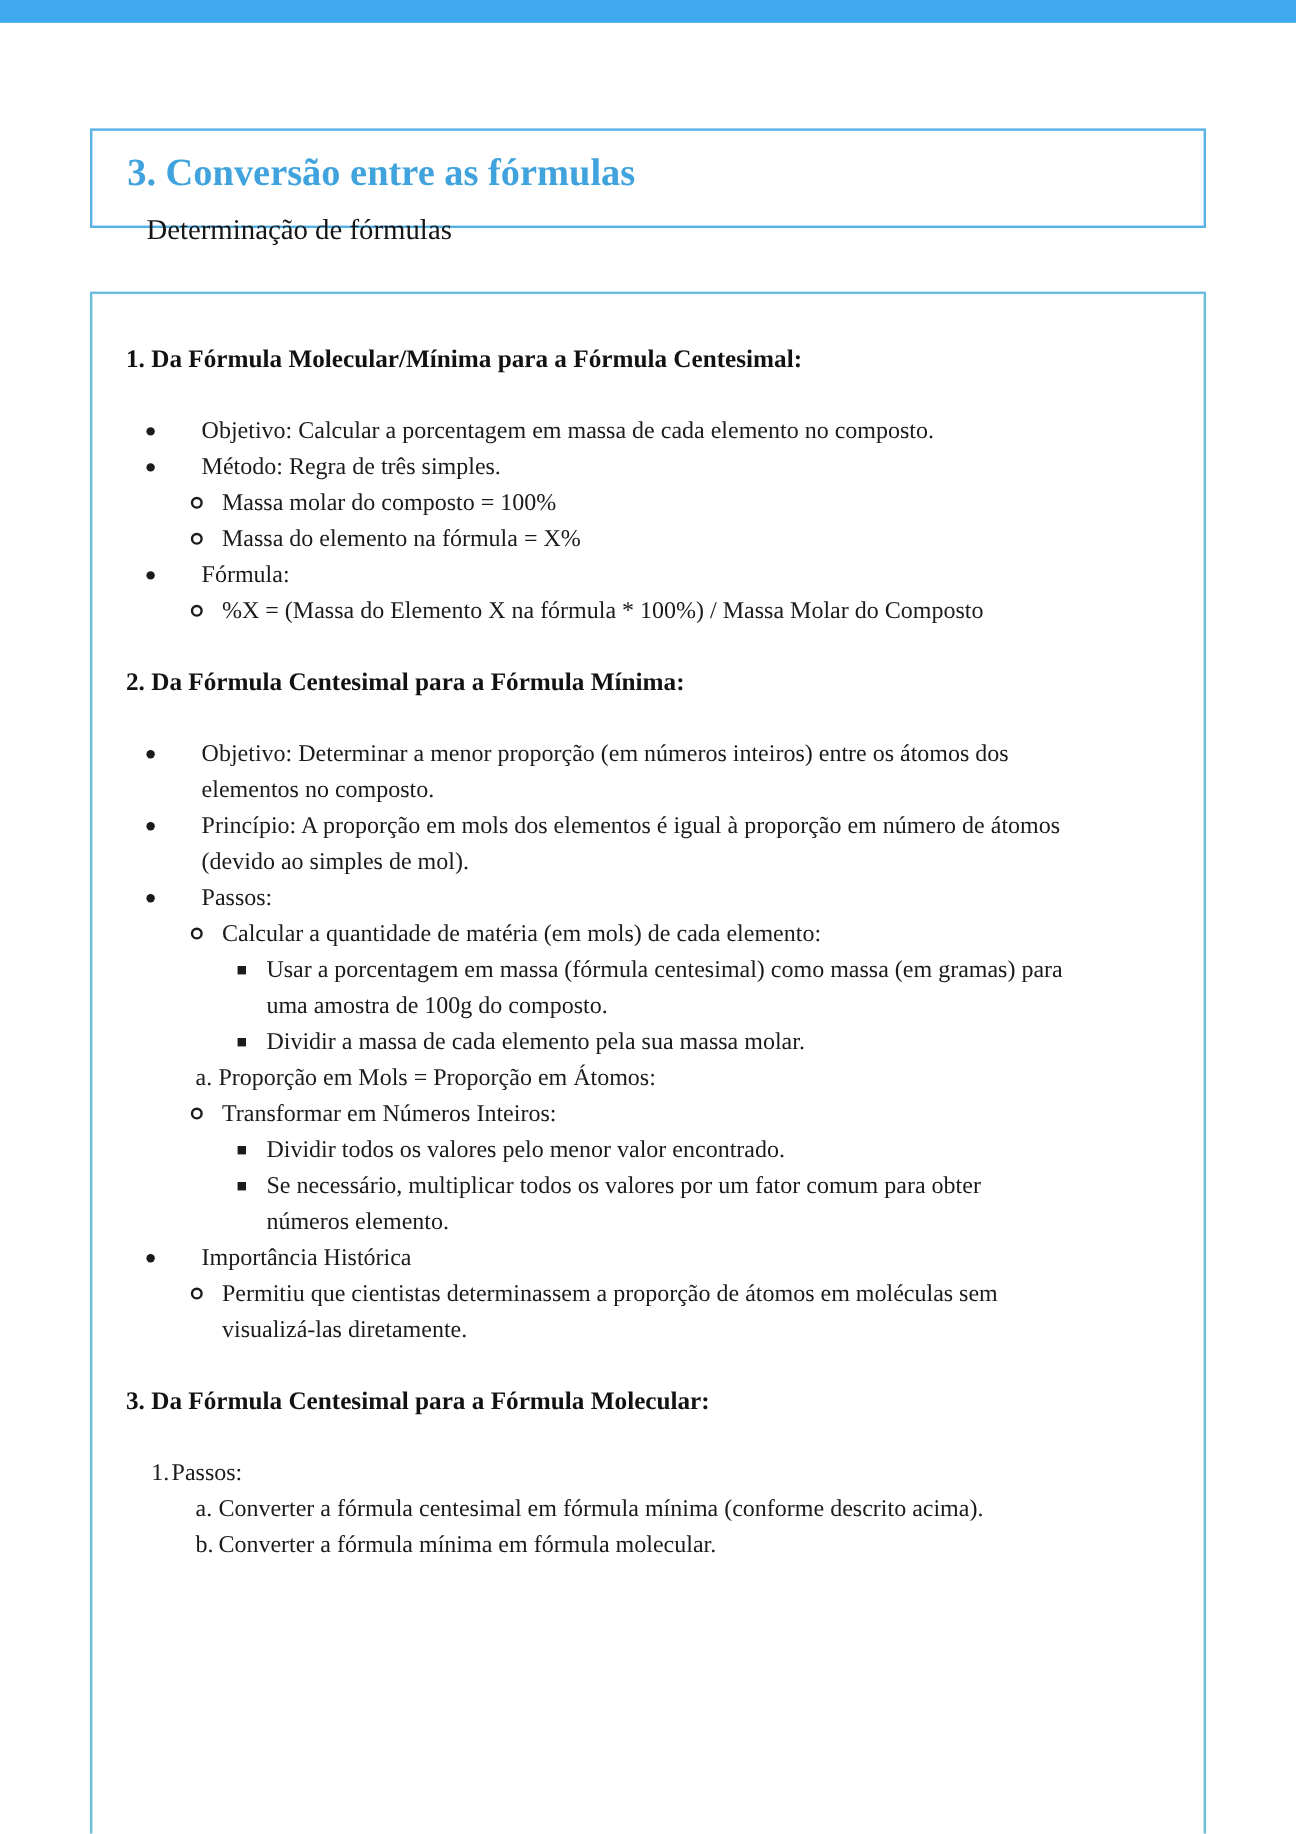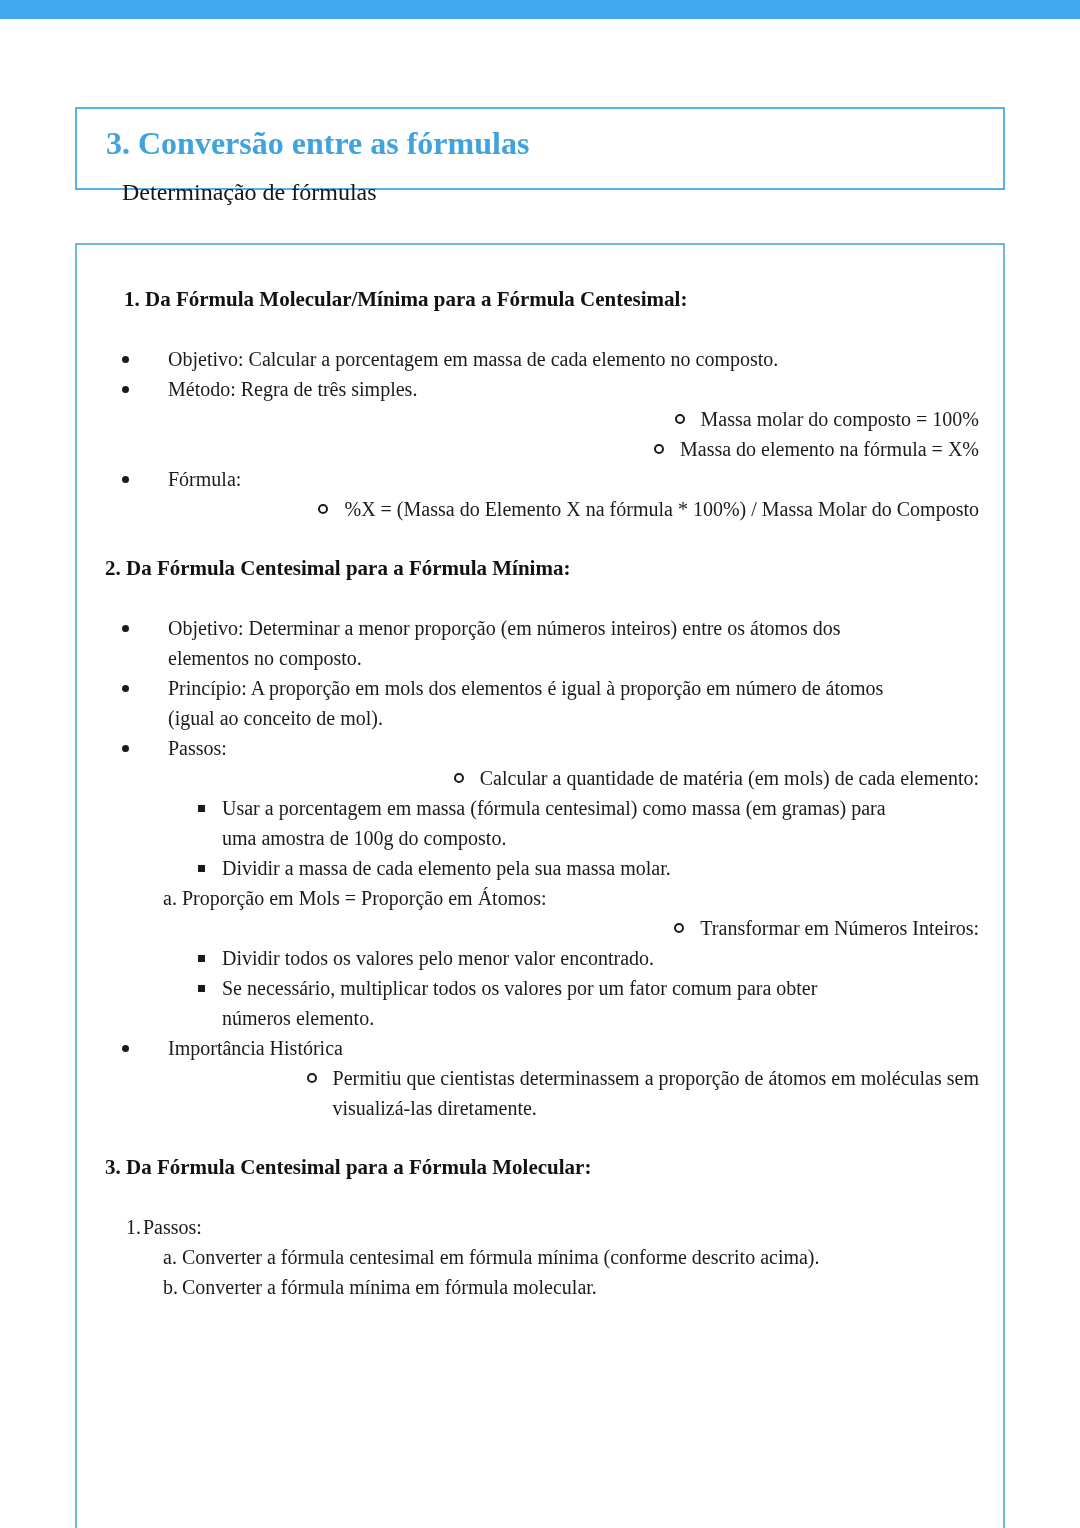--- a/index.html
+++ b/index.html
@@ -28,26 +28,26 @@
   }
   .content-card{
     left:75px;top:243px;width:930px;height:1300px;
     border:2px solid #6cbcd9;
     padding:40px 24px 0 28px;
   }
   .section-heading{
     font-size:21px;font-weight:bold;color:#121212;
     line-height:28px;margin:30px 0 31px 0;
   }
-  .section:first-child .section-heading{margin-top:0;margin-left:19px;}
+  .section:first-child .section-heading{margin-top:0;}
   .li{display:flex;font-size:20px;line-height:30px;color:#1b1b1b;}
   .mk{flex-shrink:0;position:relative;}
   
   .l1{padding-left:16px;gap:23px;} .l1 .mk{width:24px;}
-  .l2{padding-left:54px;justify-content:flex-end;} .l2 .mk{width:26px;}
+  .l2{padding-left:54px;} .l2 .mk{width:26px;}
   .l3{padding-left:92px;} .l3 .mk{width:25px;}
   .la{padding-left:58px;} .la .mk{width:19px;}
   .ln{padding-left:21px;} .ln .mk{width:17px;}
   
   .mk.dot::after{
     content:"";position:absolute;left:1px;top:12px;
     width:7px;height:7px;border-radius:50%;background:#1b1b1b;
   }
   .mk.circle::after{
     content:"";position:absolute;left:0;top:10px;
@@ -118,21 +118,21 @@
       <span class="mk dot"></span>
       <div class="tx">
         <div>Objetivo: Determinar a menor proporção (em números inteiros) entre os átomos dos</div>
         <div>elementos no composto.</div>
       </div>
     </div>
     <div class="li l1">
       <span class="mk dot"></span>
       <div class="tx">
         <div>Princípio: A proporção em mols dos elementos é igual à proporção em número de átomos</div>
-        <div>(igual ao conceito de mol).</div>
+        <div>(devido ao simples de mol).</div>
       </div>
     </div>
     <div class="li l1">
       <span class="mk dot"></span>
       <div class="tx">
           <div>Passos:</div>
         </div>
     </div>
     <div class="li l2">
       <span class="mk circle"></span>

